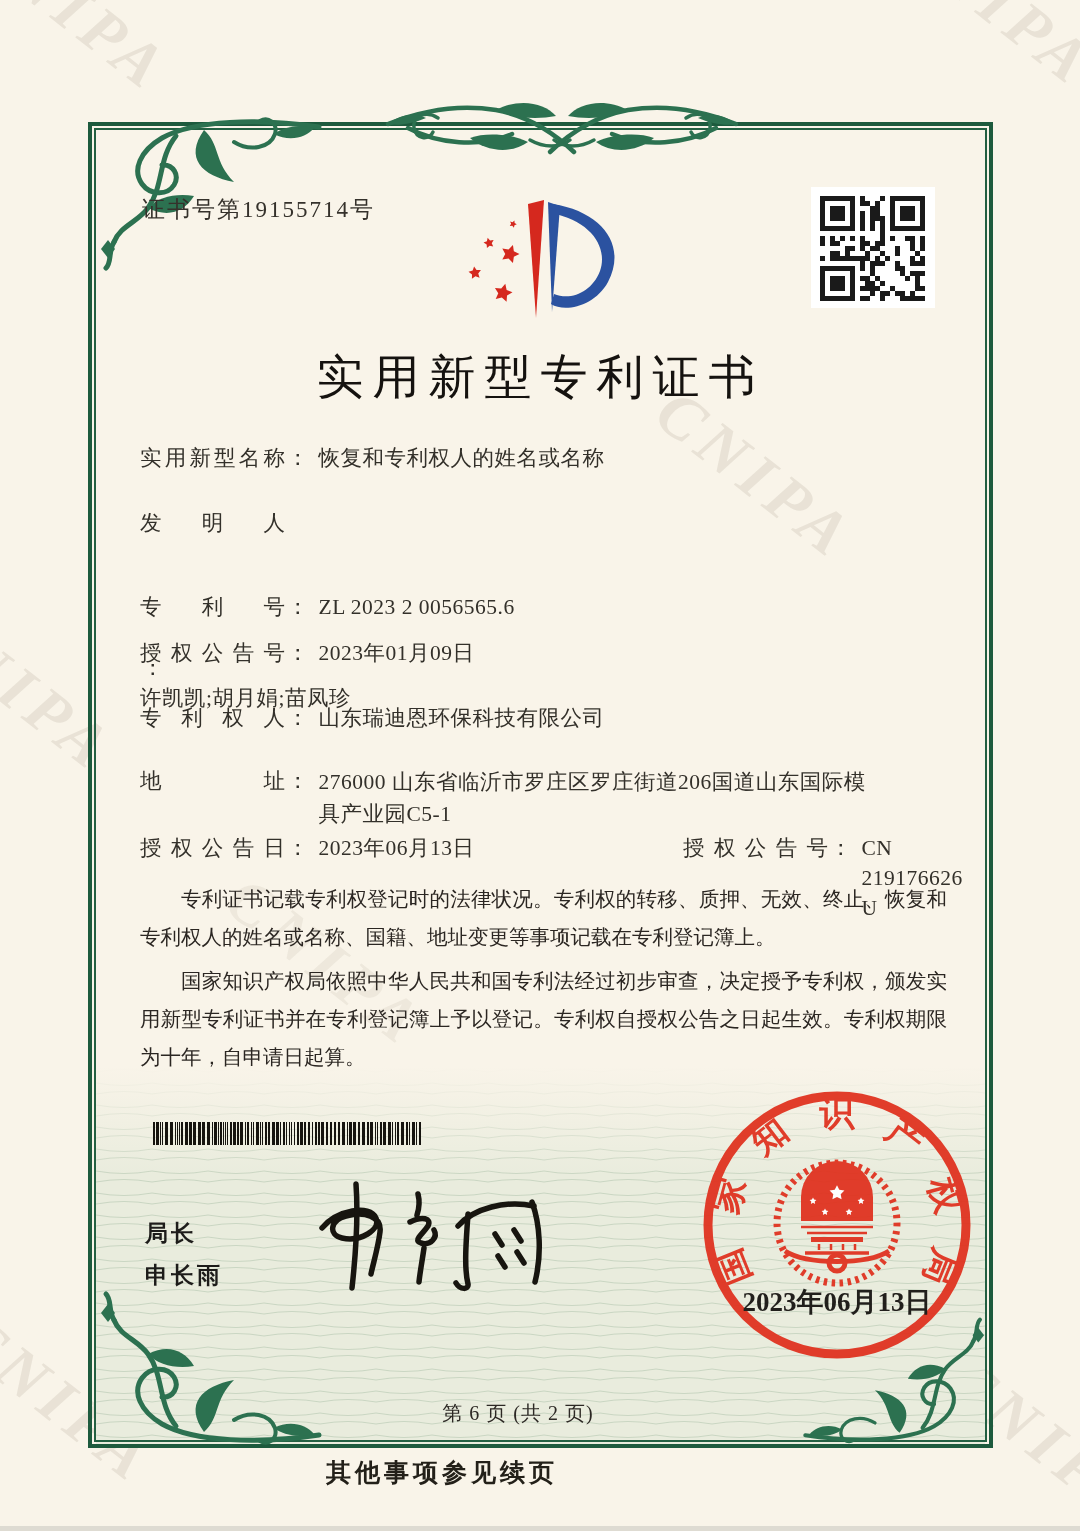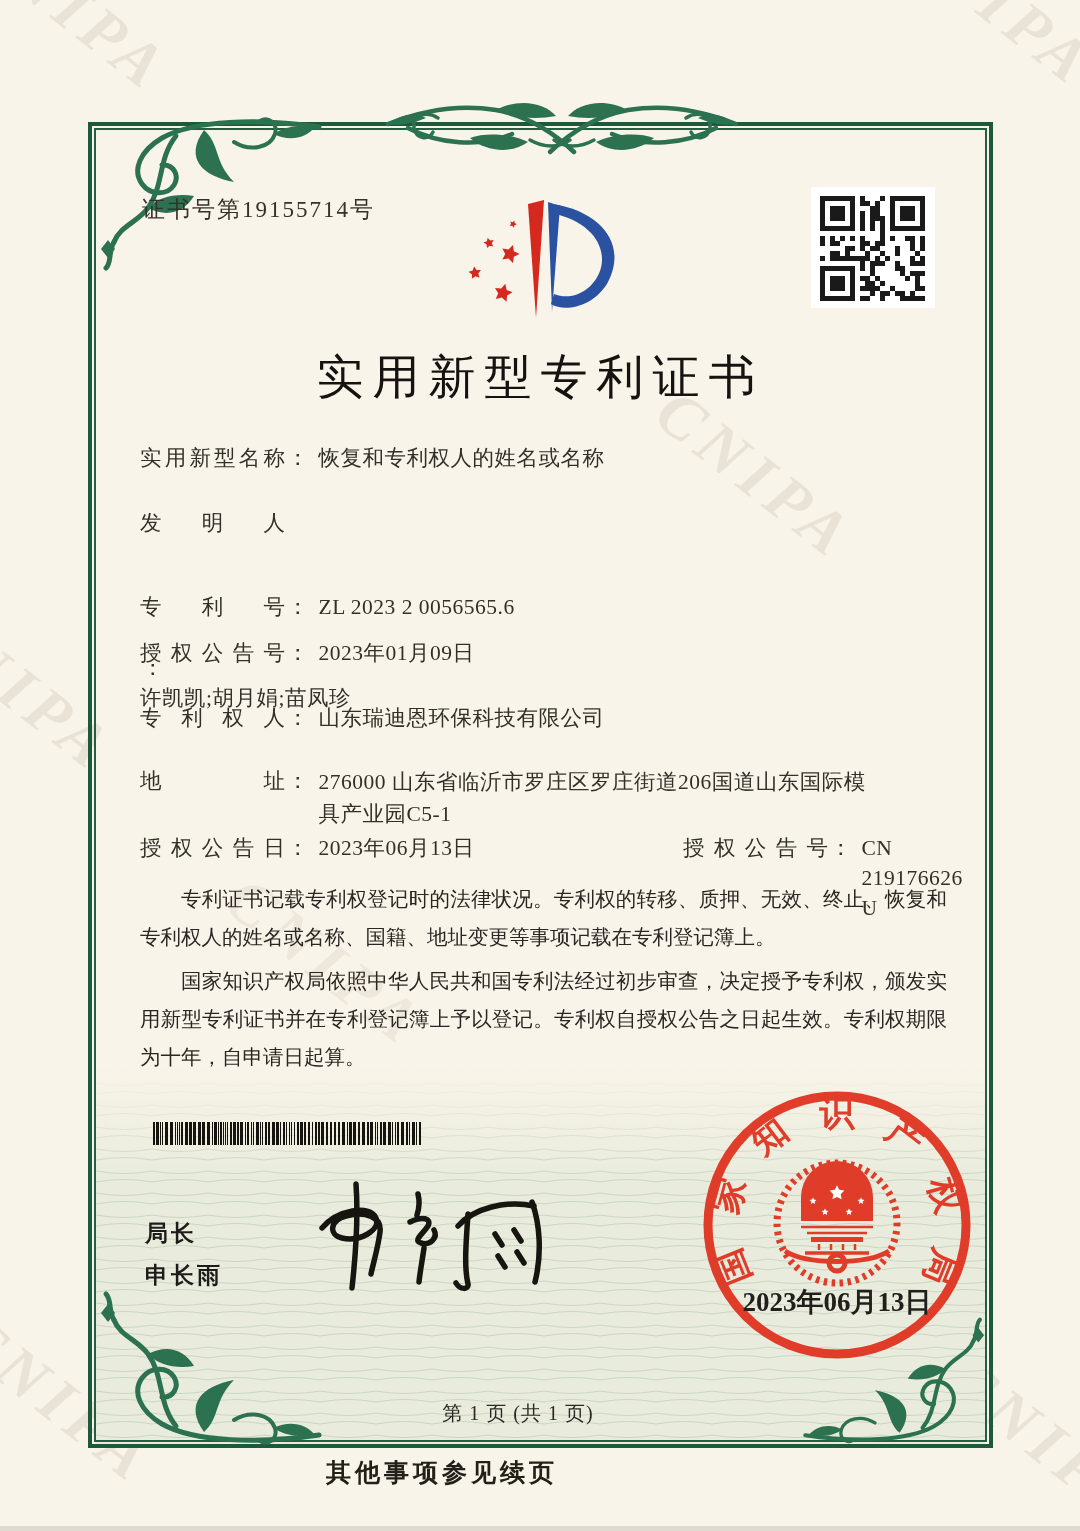--- a/index.html
+++ b/index.html
@@ -471,16 +471,16 @@
         <path d="M-26 14 h52 v5 h-52 Z" stroke="none"></path>
         <path d="M-18 21 V27 M-6 21 V27 M6 21 V27 M18 21 V27" fill="none" stroke-width="2.5"></path>
         <path d="M-32 30 H32" fill="none" stroke-width="3.5"></path>
         <path d="M-52 28 C-30 42 30 42 52 28" fill="none" stroke-width="5"></path>
         <circle cy="40" r="8" fill="none" stroke-width="5"></circle>
       </g>
       <text x="140" y="226" text-anchor="middle" font-size="27" font-weight="700" fill="#151310">2023年06月13日</text>
     </g>
   </svg>
 
-  <div class="page-num">第 1 页 (共 1 页)</div>
+  <div class="page-num">第 6 页 (共 2 页)</div>
   <div class="bottom-note">其他事项参见续页</div>
   <div class="bottom-edge"></div>
 </div>
 
 </body></html>

